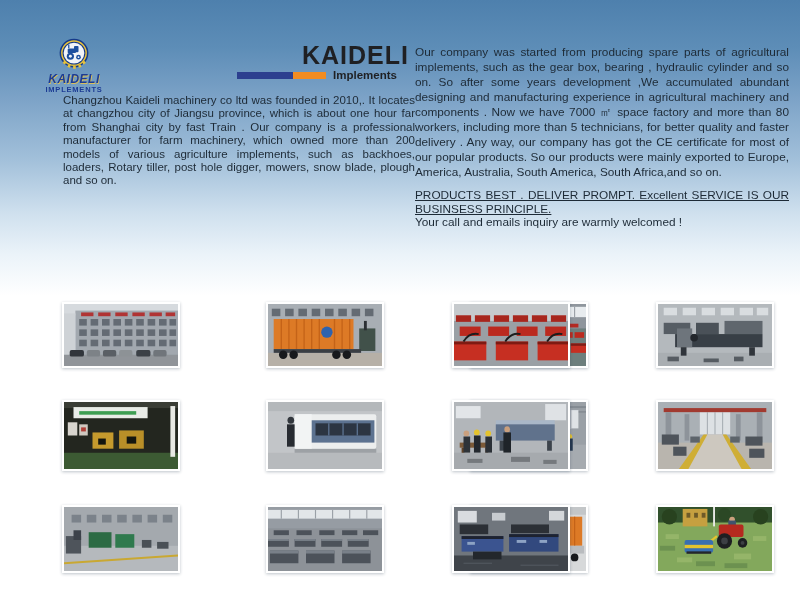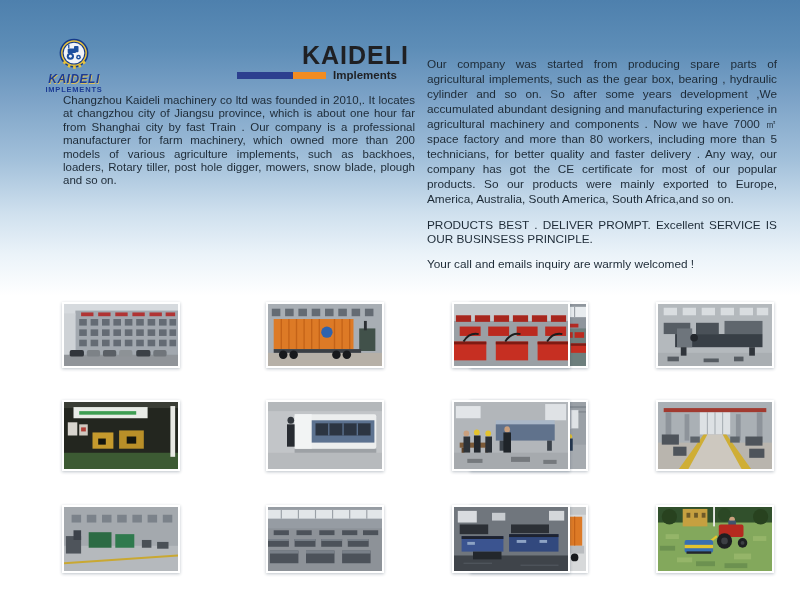--- a/index.html
+++ b/index.html
@@ -22,22 +22,22 @@
   .header-sub{font-size:11.5px;font-weight:bold;color:#1f2023;margin-left:7px;line-height:11px;}
   
   .intro-text{
     position:absolute;left:22px;top:94px;width:352px;
     font-size:11.5px;line-height:13.4px;color:#1d2a36;text-align:justify;margin-left:41px;
   }
   .profile-text{
     position:absolute;left:415px;top:45px;width:374px;
     font-size:11.8px;line-height:15px;color:#1d2a36;text-align:justify;
   }
-  .profile-text p{margin:12px;}
-  .profile-p2{margin-top:9px !important;line-height:13.6px !important;}
+  .profile-text p{margin:0;}
+  .profile-p2{margin-top:9px !important;line-height:13.6px !important;text-decoration:underline;}
   .profile-p3{line-height:13.6px !important;}
   
   .photo-row{position:absolute;display:flex;gap:6px;}
   .row-l{left:22px;}
   .row-r{left:412px;}
   .r1{top:286px;} .r2{top:384px;} .r3{top:489px;}
   .photo{background:#ffffff;padding:2px;box-shadow:0 1px 3px rgba(40,60,80,.30);}
   .photo svg{display:block;}
   .h1 svg{width:114px;height:62px;}
   .h2 svg{width:114px;height:67px;}

